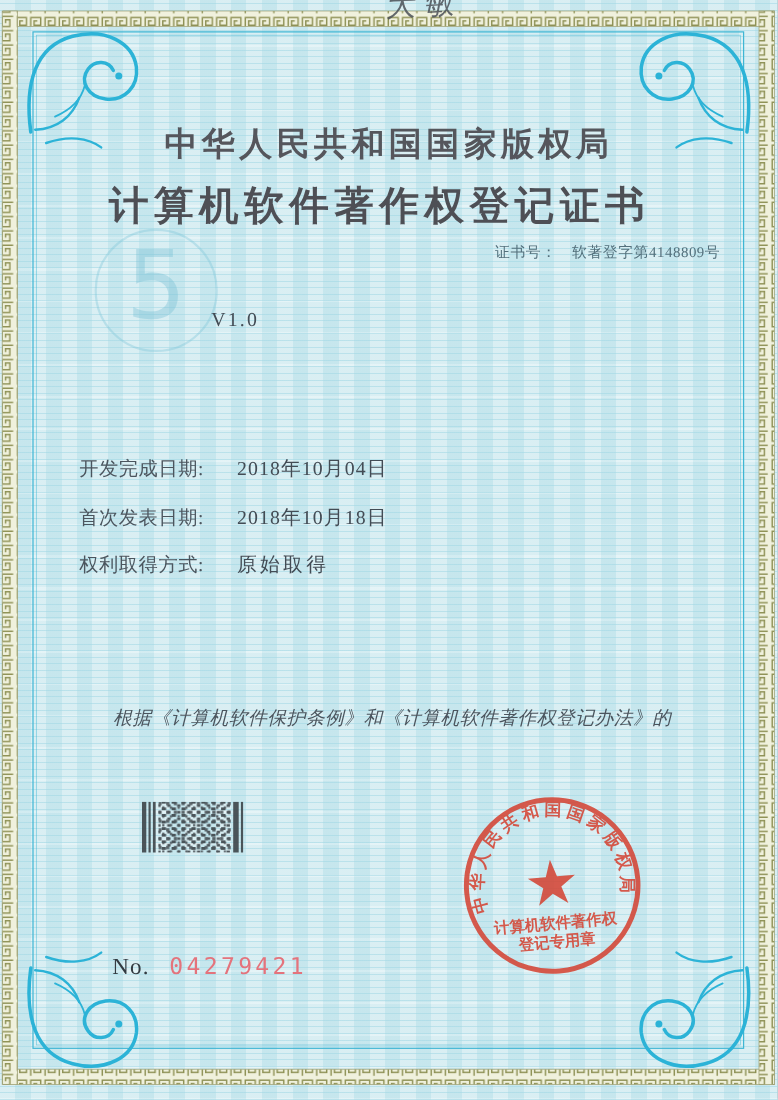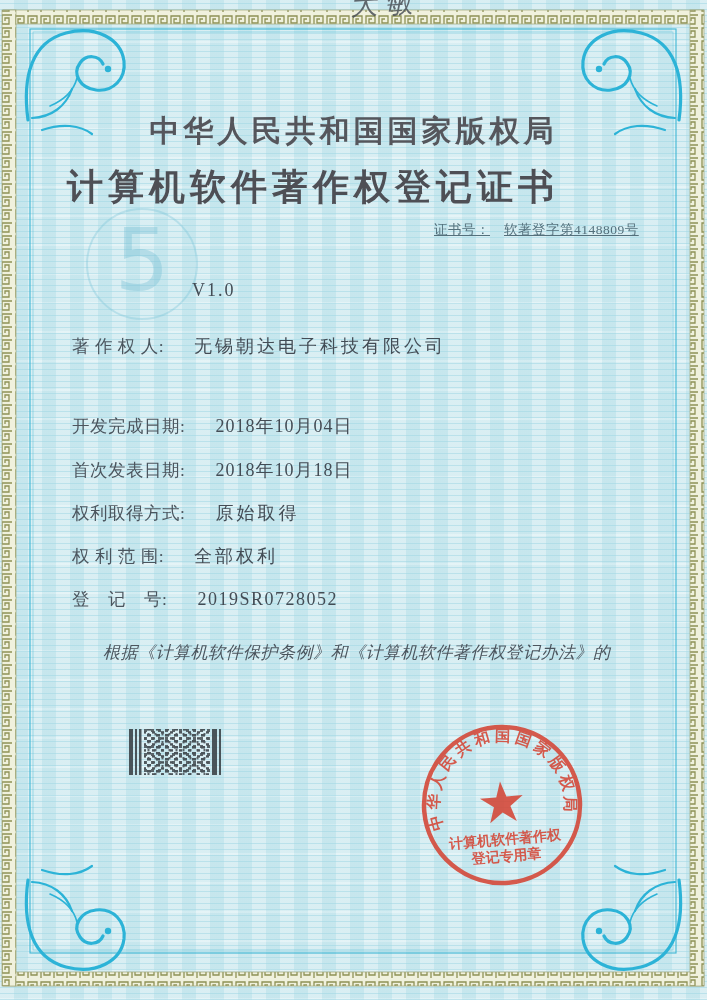--- a/index.html
+++ b/index.html
@@ -21,24 +21,24 @@
     position:absolute;left:352px;top:-16px;width:140px;height:32px;
     font-family:"DejaVu Sans",sans-serif;font-size:27px;color:#4b5158;
     transform:rotate(-3deg) skewX(-10deg);letter-spacing:8px;opacity:.85;
   }
   .title1{
     position:absolute;left:0;top:111px;width:707px;text-align:center;
     font-size:30px;font-weight:bold;letter-spacing:4px;color:#55565c;
   }
   .title2{
     position:absolute;left:0;top:163px;width:626px;text-align:center;
-    font-size:36px;font-weight:bold;letter-spacing:5px;color:#4e4f55;
+    font-size:36px;font-weight:bold;letter-spacing:5px;color:#4e4f55;padding-left:32px;
   }
   .certno{
-    position:absolute;left:434px;top:221px;font-size:13.5px;color:#53707c;letter-spacing:.5px;text-decoration:underline;
+    position:absolute;left:450px;top:221px;font-size:13.5px;color:#53707c;letter-spacing:.5px;
   }
   .certno .gap{display:inline-block;width:14px;}
   .row{position:absolute;left:72px;white-space:nowrap;}
   .lab{font-size:17.5px;letter-spacing:.5px;color:#4b555e;}
   .val{font-size:18px;letter-spacing:3px;color:#434c55;margin-left:26px;}
   .val2{position:absolute;left:192px;font-size:18px;letter-spacing:2px;color:#434c55;text-align:center;}
   .stmt{position:absolute;left:63px;width:586px;font-size:17px;letter-spacing:.5px;color:#4b555e;}
   .stmt-l1{text-indent:40px;font-style:italic;}
   .barcode{position:absolute;left:129px;top:728px;opacity:.88;}
   .ghost{
@@ -99,49 +99,37 @@
 
   <div class="title1">中华人民共和国国家版权局</div>
   <div class="title2">计算机软件著作权登记证书</div>
 
   <div class="certno">
     <span>证书号：</span><span class="gap"></span><span>软著登字第4148809号</span>
   </div>
 
   <div class="val2" style="top:280px">V1.0</div>
 
-  <div class="row" style="top:334px">
-    <span class="lab">著 作 权 人:</span>
-    <span class="val">无锡朝达电子科技有限公司</span>
-  </div>
 
   <div class="row" style="top:414px">
     <span class="lab">开发完成日期:</span>
     <span class="val" style="letter-spacing:1px">2018年10月04日</span>
   </div>
 
   <div class="row" style="top:458px">
     <span class="lab">首次发表日期:</span>
     <span class="val" style="letter-spacing:1px">2018年10月18日</span>
   </div>
 
   <div class="row" style="top:501px">
     <span class="lab">权利取得方式:</span>
     <span class="val">原始取得</span>
   </div>
 
-  <div class="row" style="top:544px">
-    <span class="lab">权 利 范 围:</span>
-    <span class="val">全部权利</span>
-  </div>
 
-  <div class="row" style="top:587px">
-    <span class="lab">登　记　号:</span>
-    <span class="val" style="letter-spacing:1.5px">2019SR0728052</span>
-  </div>
 
   <div class="stmt stmt-l1" style="top:641px">根据《计算机软件保护条例》和《计算机软件著作权登记办法》的</div>
 
   <svg class="barcode" width="100" height="48" viewBox="0 0 100 48">
     <defs>
       <pattern id="bcA" width="9" height="6" patternUnits="userSpaceOnUse">
         <rect x="0" y="0" width="4" height="2.6" fill="#3a4045"></rect>
         <rect x="5" y="3.2" width="3" height="2.4" fill="#3a4045"></rect>
       </pattern>
       <pattern id="bcB" width="7" height="8" patternUnits="userSpaceOnUse">
@@ -165,14 +153,18 @@
     </defs>
     <circle cx="88" cy="88" r="78" fill="none" stroke="#d5402f" stroke-width="4.5"></circle>
     <text font-size="15.5" font-weight="bold" fill="#d5402f" letter-spacing="2">
       <textPath href="#sealArc" startOffset="8" textLength="232">中华人民共和国国家版权局</textPath>
     </text>
     <text x="88" y="105" text-anchor="middle" font-size="56" fill="#d5402f" font-family="DejaVu Sans, sans-serif">★</text>
     <text x="88" y="127" text-anchor="middle" font-size="14" font-weight="bold" fill="#d5402f">计算机软件著作权</text>
     <text x="88" y="144" text-anchor="middle" font-size="14" font-weight="bold" fill="#d5402f">登记专用章</text>
   </svg>
 
+  <div class="serial">
+    <span class="serial-label">No.</span>
+    <span class="serial-num" id="serialNum" style="color: rgb(228, 115, 124);">04279421</span>
+  </div>
 
 </div>
 
 </body></html>

